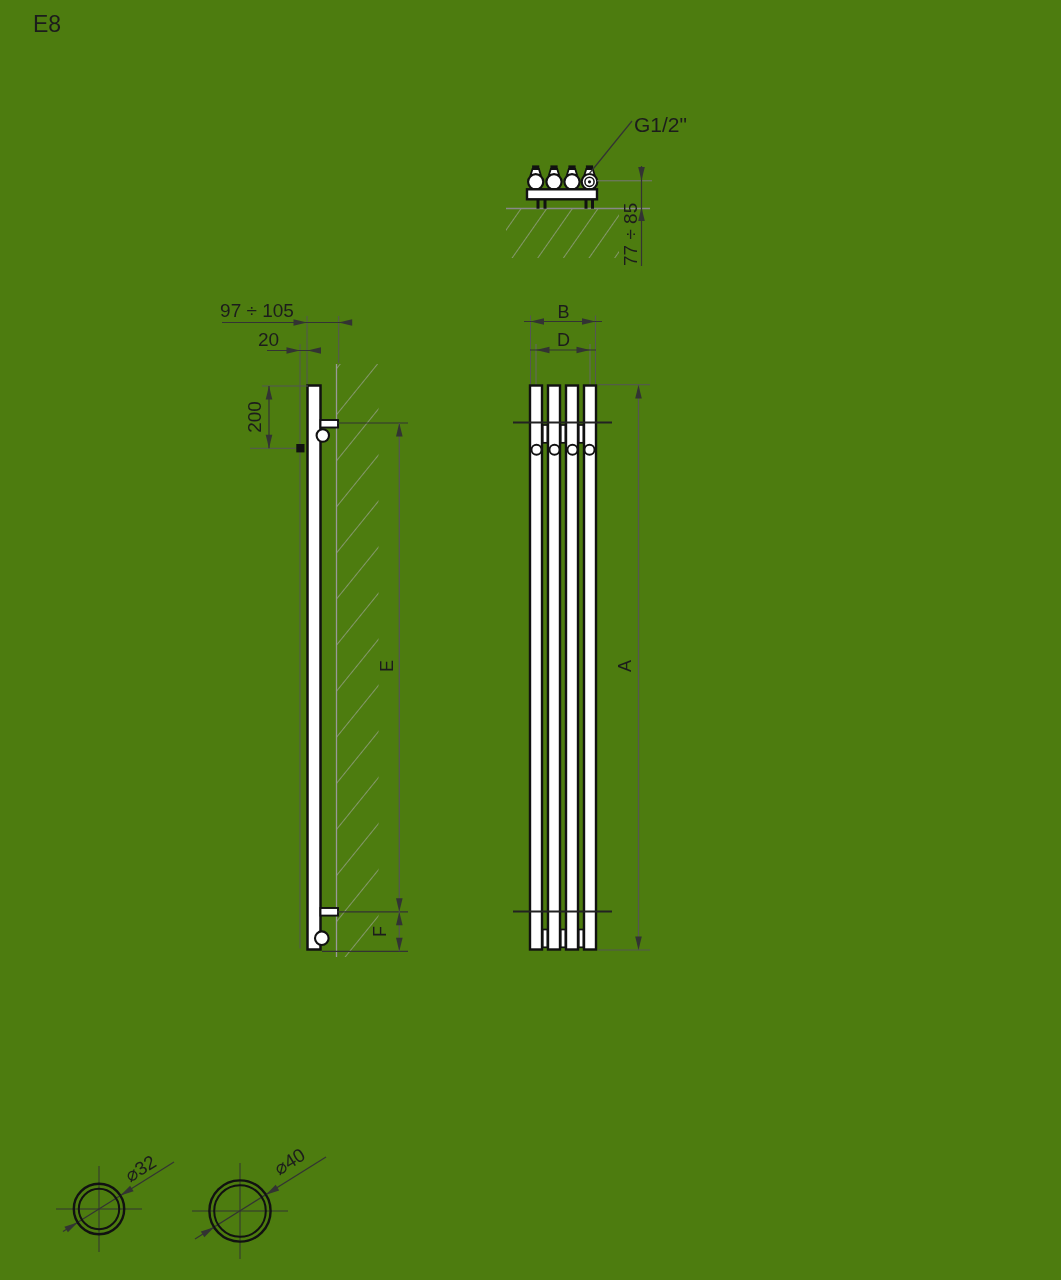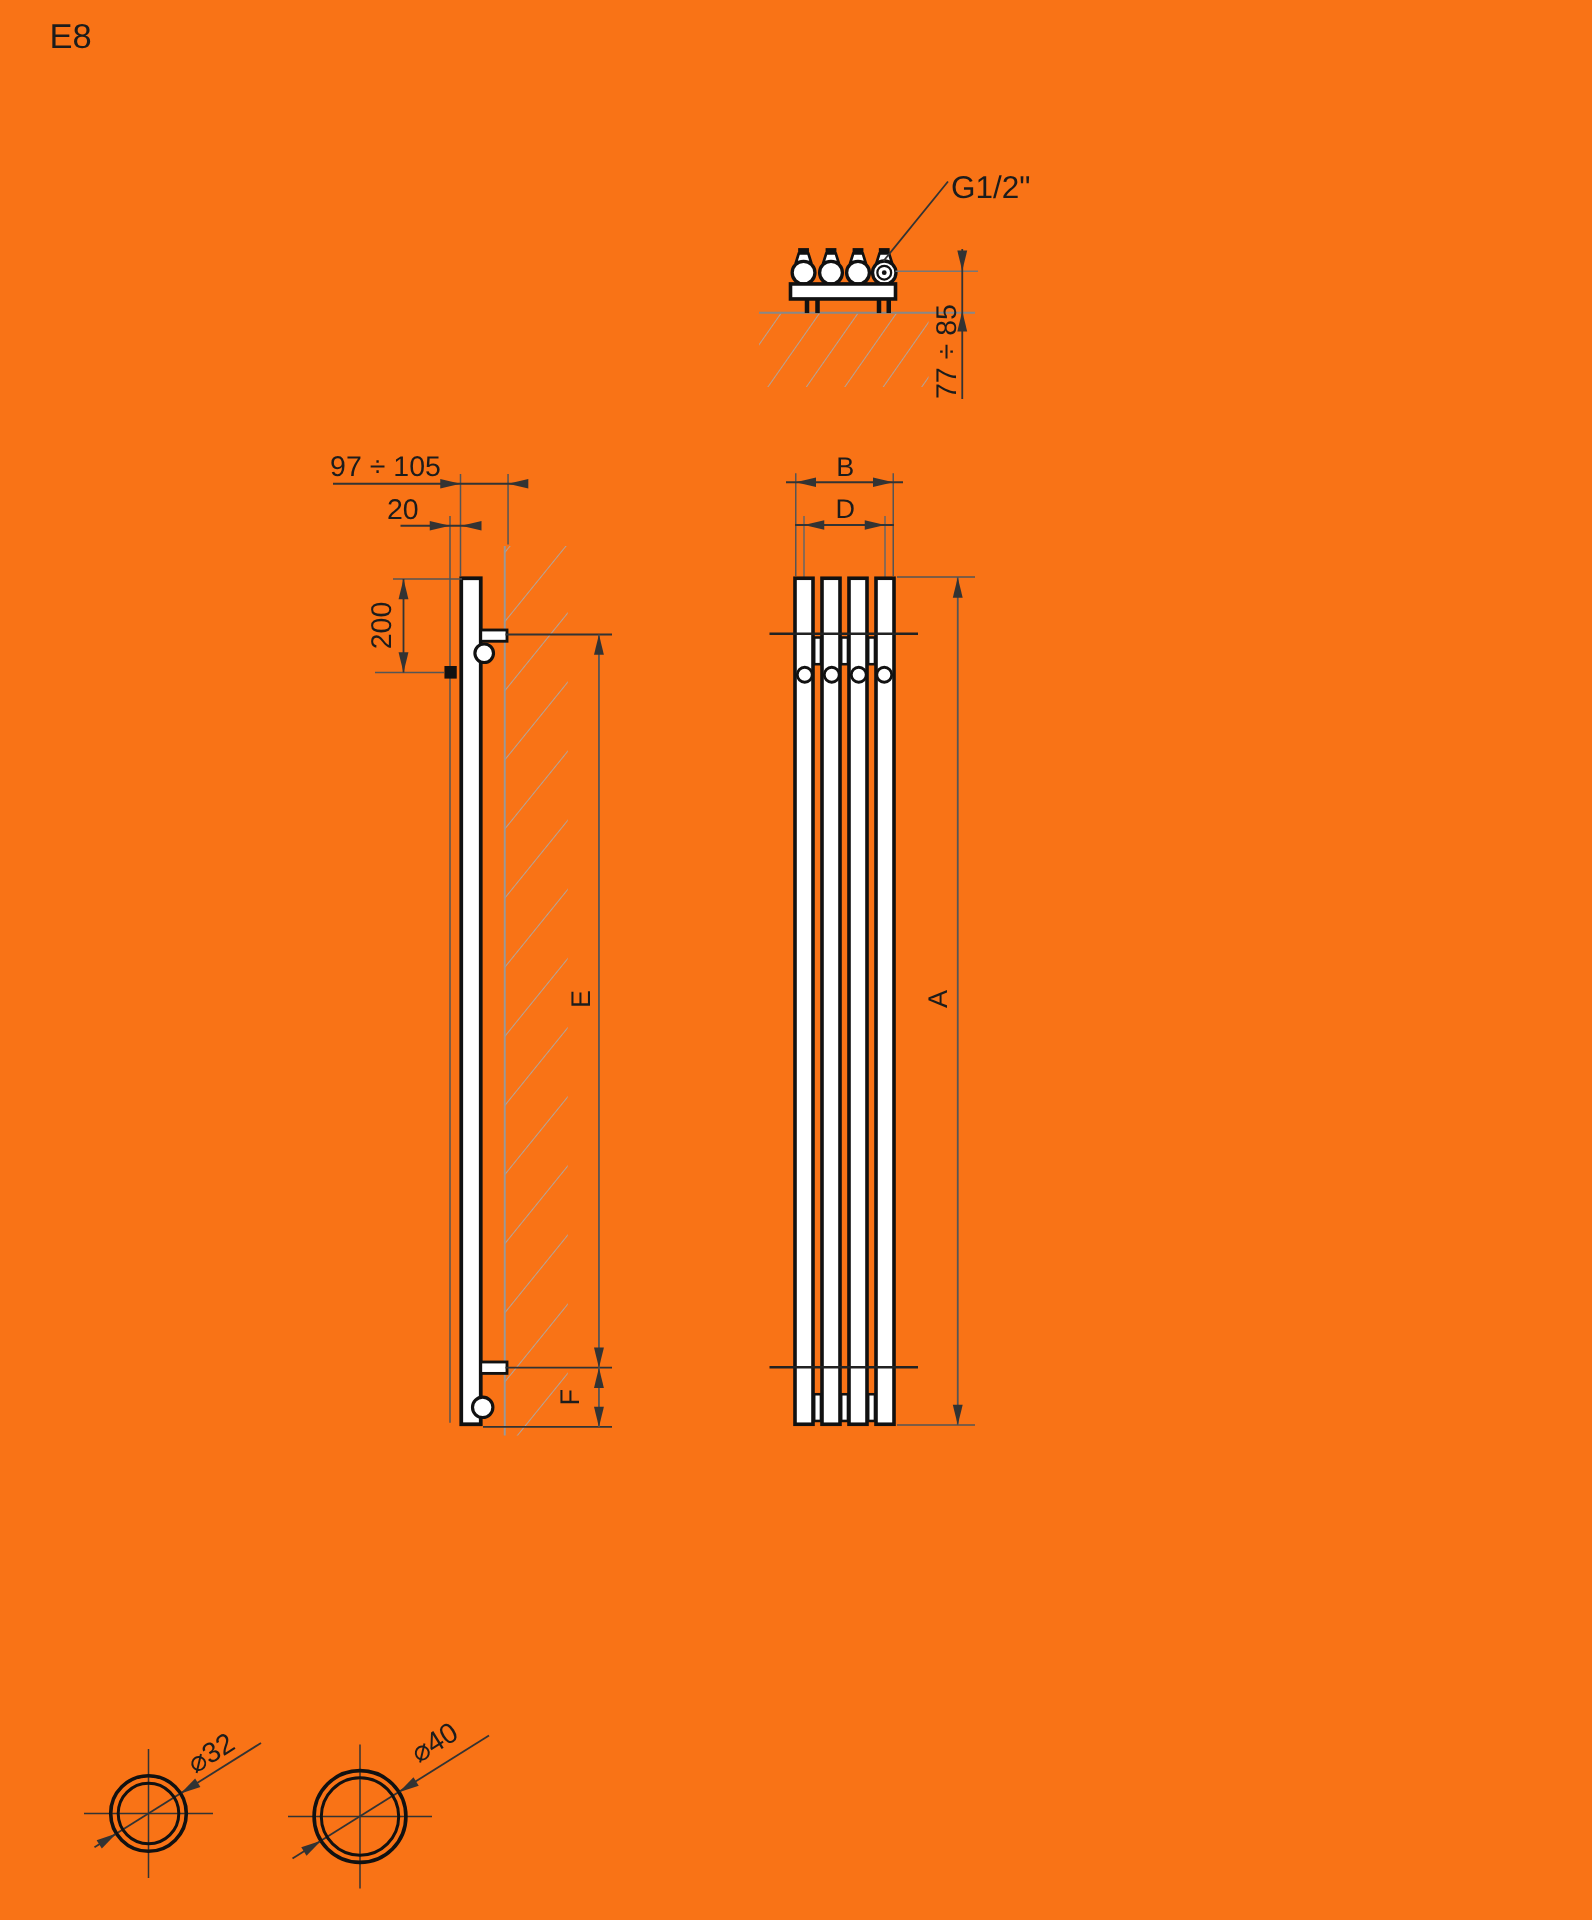--- a/index.html
+++ b/index.html
@@ -1,16 +1,16 @@
 <!DOCTYPE html>
 <html><head>
 <meta charset="utf-8">
 <style>
   html,body{margin:0;padding:0;background:#ffffff;}
-  .canvas{position:relative;width:1061px;height:1280px;background:#f97316;overflow:hidden;
+  .canvas{position:relative;width:1061px;height:1280px;background:#4d7c0f;overflow:hidden;
           font-family:"Liberation Sans", sans-serif;}
   svg{display:block;}
   text{fill:#1c1c1c;}
   .dim-txt{font-size:19px;}
   .dim-letter{font-size:18px;}
   .code-txt{font-size:23px;}
   .thread-txt{font-size:21px;}
 </style>
 </head>
 <body>

